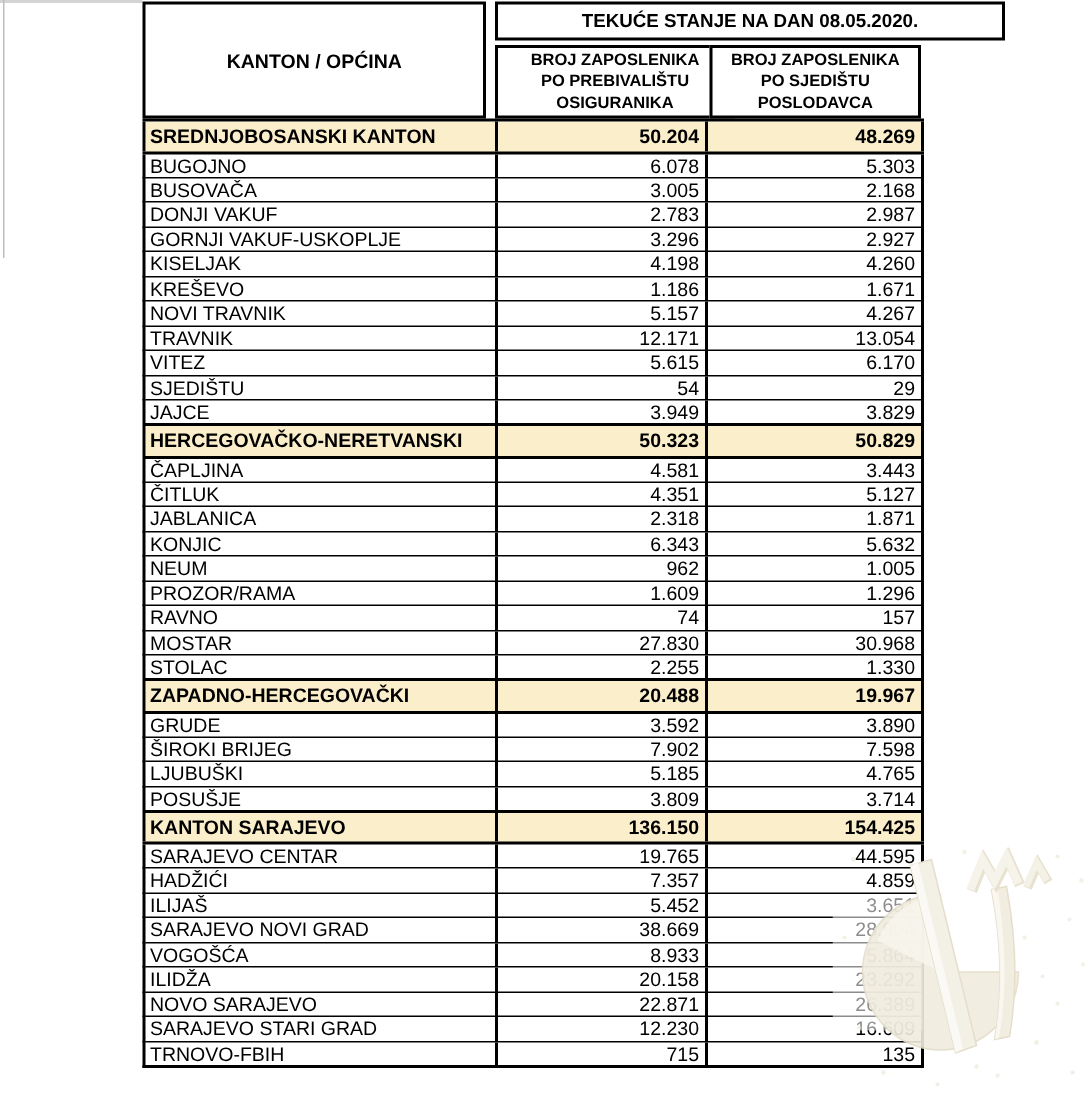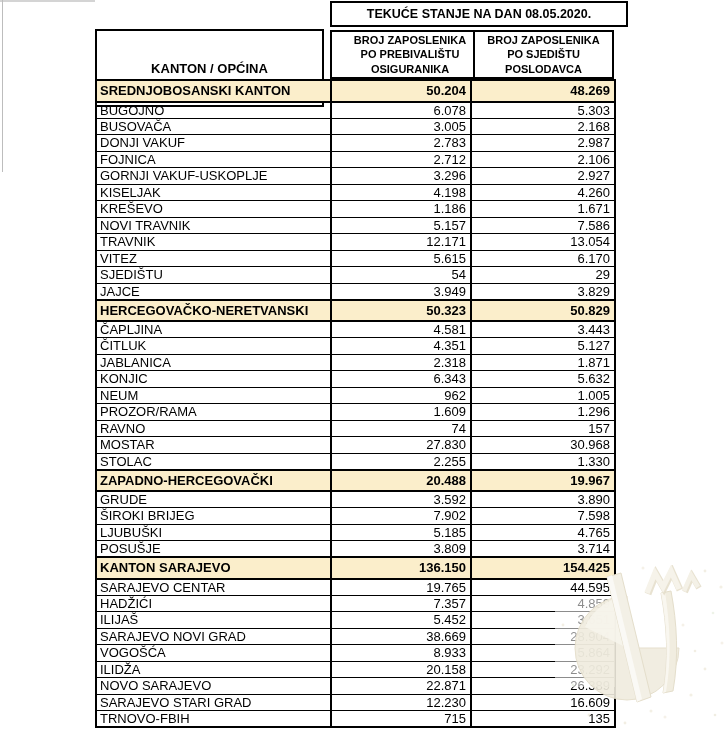--- a/index.html
+++ b/index.html
@@ -12,22 +12,22 @@
   
   .edge-top{position:absolute;left:0;top:0;width:95px;height:2px;background:#d4d4d4;}
   .edge-left{position:absolute;left:2px;top:0;width:1px;height:172px;background:#bdbdbd;}
 
   
   .hbox{
     position:absolute;box-sizing:border-box;border:2px solid #000;background:#fff;
     display:flex;align-items:center;justify-content:center;text-align:center;
     font-weight:bold;
   }
-  .box-corner{left:95px;top:1px;width:229px;height:78px;font-size:13px;margin-top:28px;}
-  .box-title{left:330px;top:1px;width:298px;height:26px;font-size:12.5px;}
+  .box-corner{left:95px;top:1px;width:229px;height:78px;font-size:13px;}
+  .box-title{left:330px;top:1px;width:340px;height:26px;font-size:12.5px;}
   .box-col{top:30px;height:49px;font-size:11px;line-height:14.5px;}
   .box-col1{left:330px;width:160px;}
   .box-col2{left:473px;width:141px;}
   .box-col .wrapspan{display:inline-block;width:124px;}
 
   
   table.emp{
     position:absolute;left:95px;top:79px;width:519px;
     border-collapse:collapse;table-layout:fixed;
     border:2px solid #000;
@@ -88,43 +88,38 @@
         <td>BUSOVAČA</td>
         <td>3.005</td>
         <td>2.168</td>
       </tr>
       <tr class="muni">
         <td>DONJI VAKUF</td>
         <td>2.783</td>
         <td>2.987</td>
       </tr>
       <tr class="muni">
-        <td>FOJNICA</td>
-        <td>2.712</td>
-        <td>2.106</td>
-      </tr>
-      <tr class="muni">
         <td>GORNJI VAKUF-USKOPLJE</td>
         <td>3.296</td>
         <td>2.927</td>
       </tr>
       <tr class="muni">
         <td>KISELJAK</td>
         <td>4.198</td>
         <td>4.260</td>
       </tr>
       <tr class="muni">
         <td>KREŠEVO</td>
         <td>1.186</td>
         <td>1.671</td>
       </tr>
       <tr class="muni">
         <td>NOVI TRAVNIK</td>
         <td>5.157</td>
-        <td>7.586</td>
+        <td>4.267</td>
       </tr>
       <tr class="muni">
         <td>TRAVNIK</td>
         <td>12.171</td>
         <td>13.054</td>
       </tr>
       <tr class="muni">
         <td>VITEZ</td>
         <td>5.615</td>
         <td>6.170</td>

